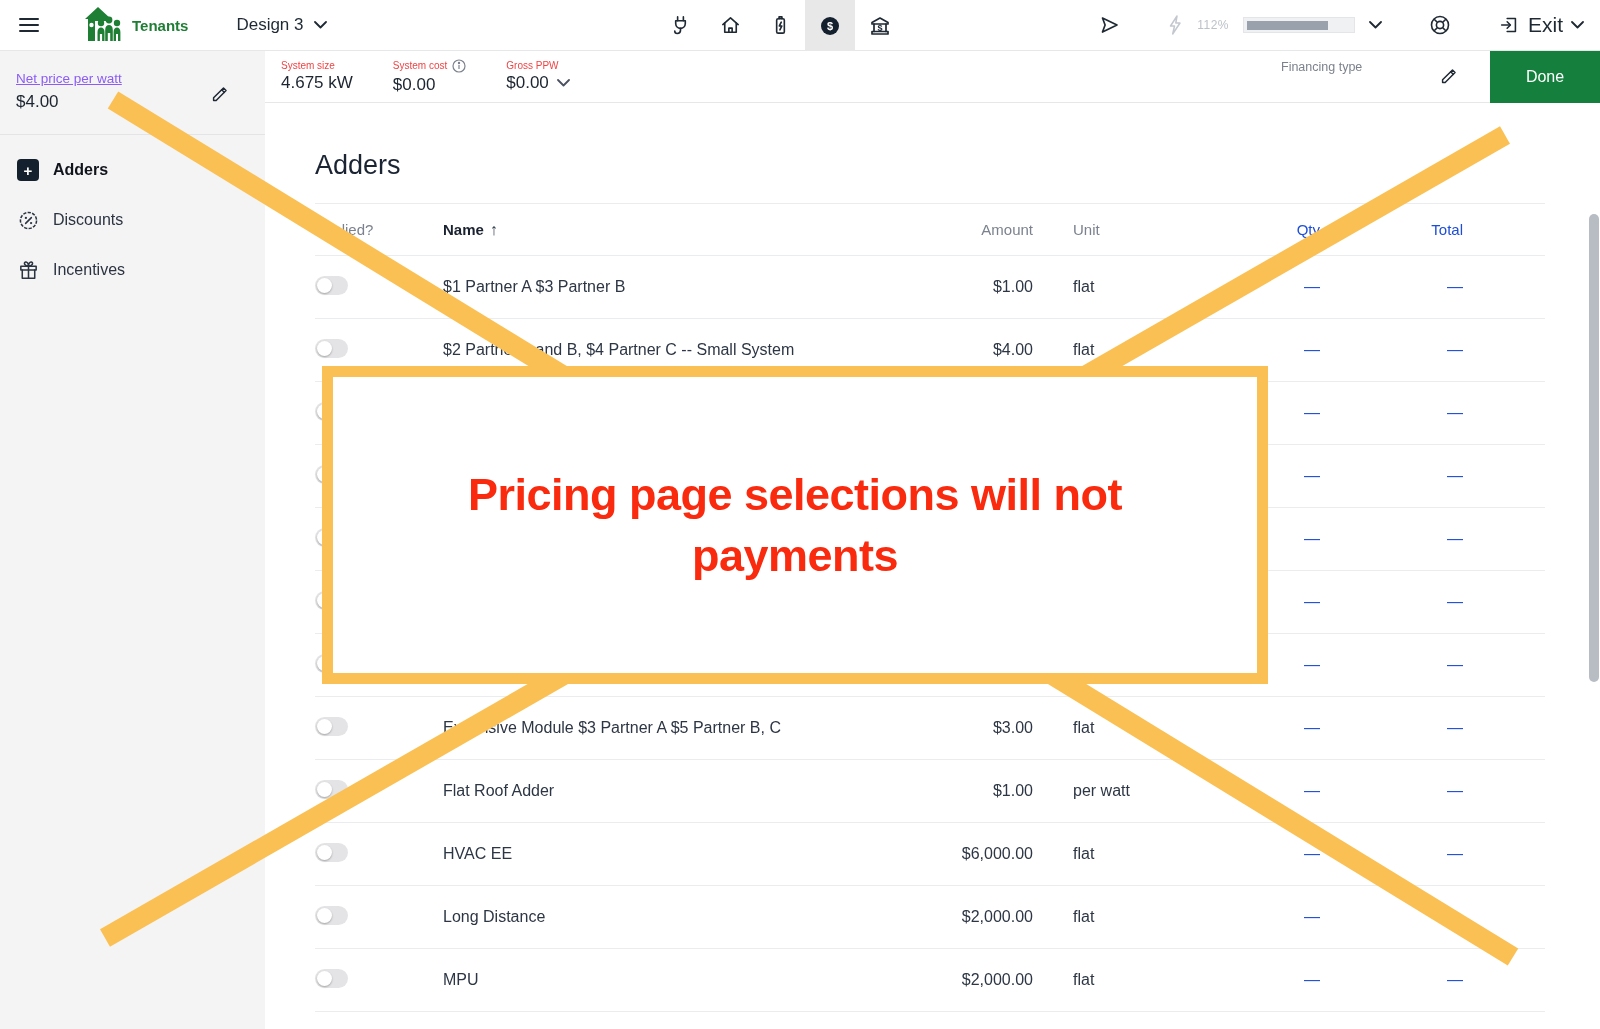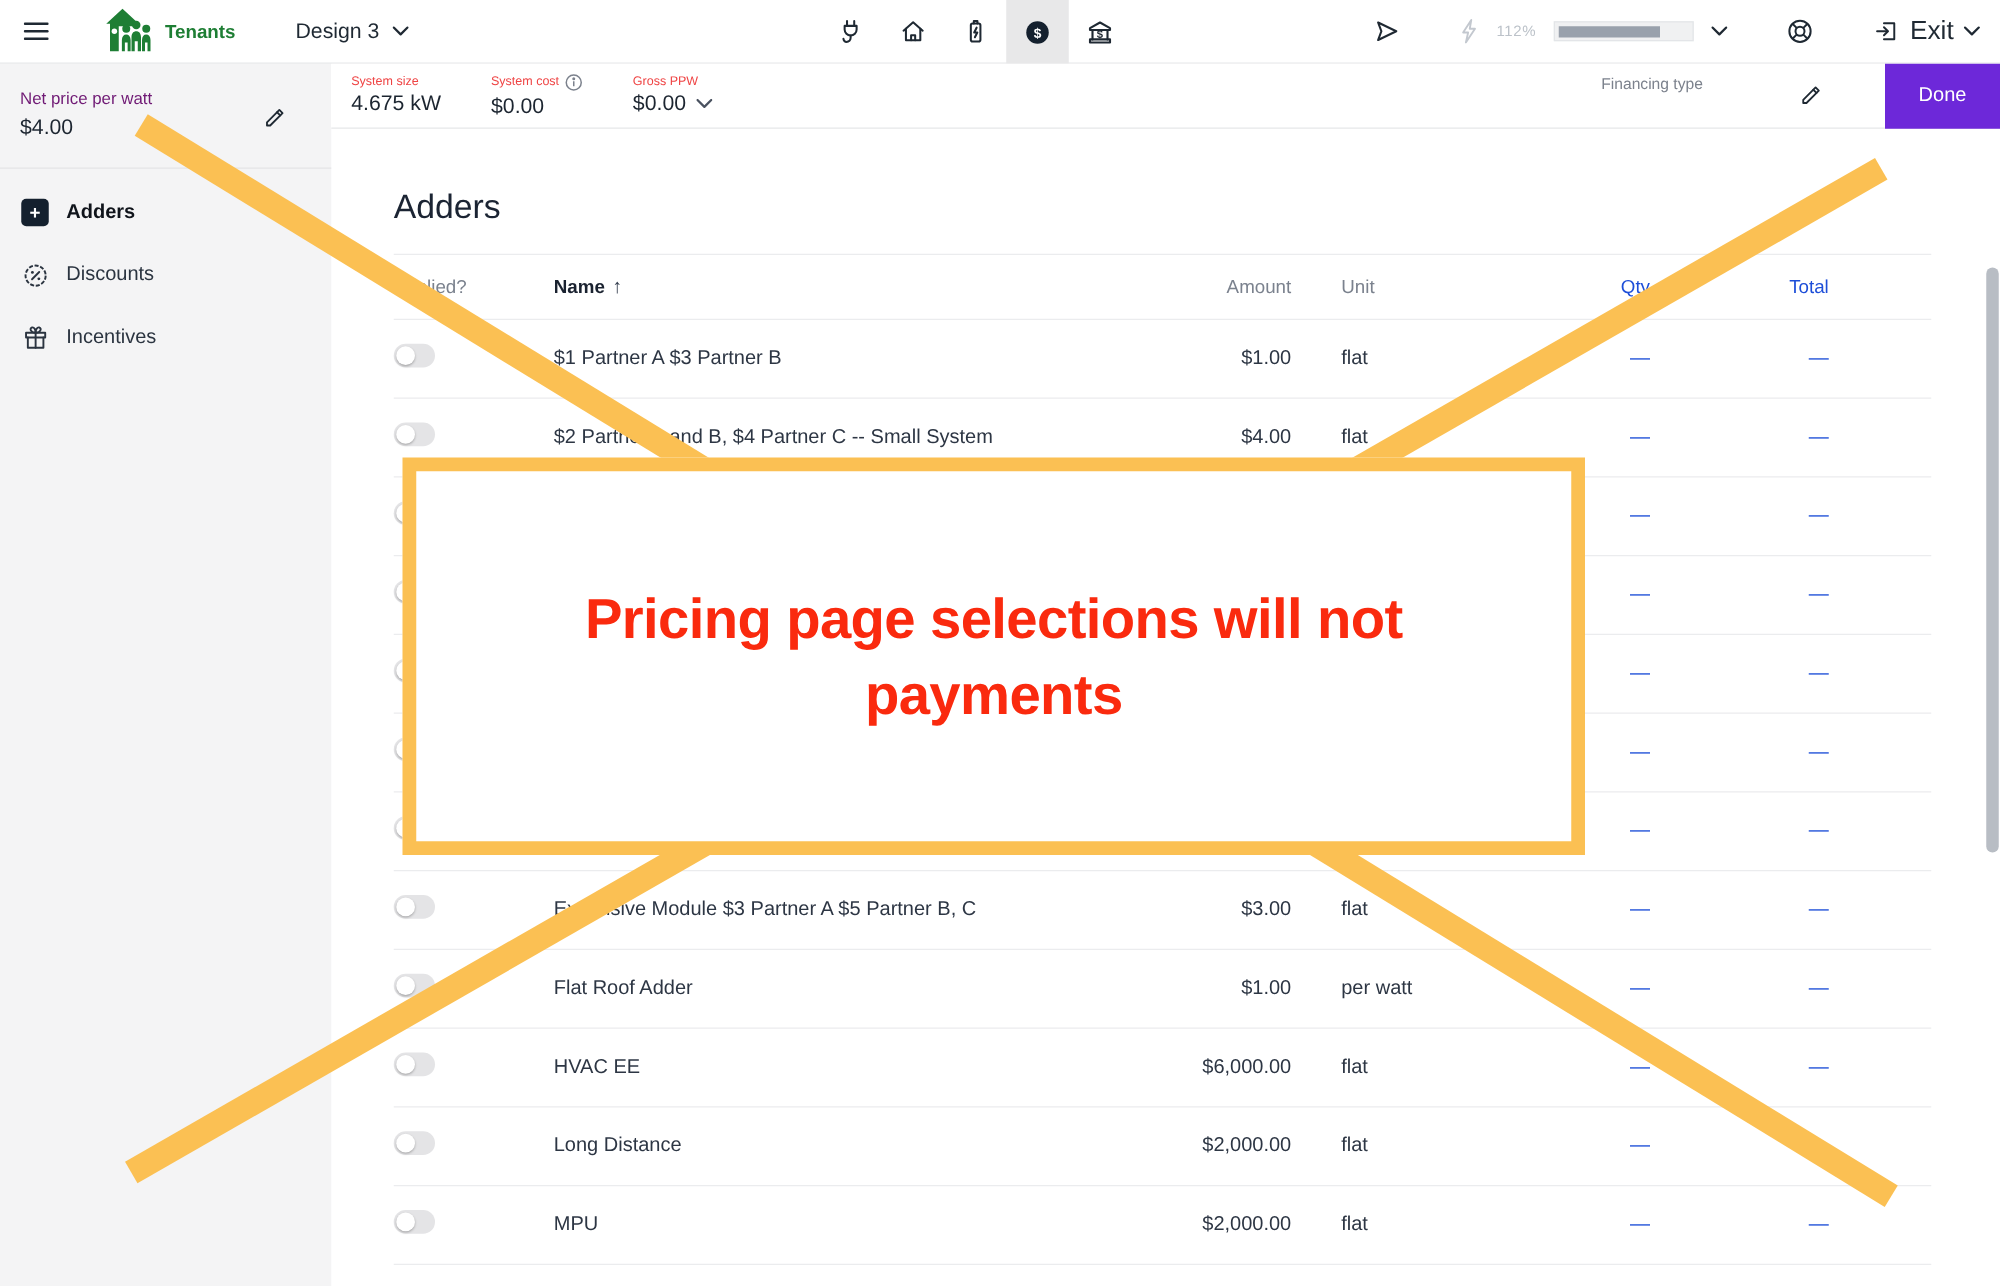--- a/index.html
+++ b/index.html
@@ -25,27 +25,27 @@
   .gap-lg { width:18px; }
 
   
   .subheader { position:absolute; top:51px; left:265px; width:1335px; height:52px; background:#fff;
                border-bottom:1px solid #e6e7e9; display:flex; align-items:center; z-index:10; }
   .metric { display:flex; flex-direction:column; justify-content:center; margin-left:16px; margin-right:24px; }
   .metric-label { font-size:10px; color:#ef4444; display:flex; align-items:center; gap:5px; }
   .metric-value { font-size:17px; color:#1c2530; margin-top:2px; display:flex; align-items:center; gap:8px; }
   .financing-label { position:absolute; left:1016px; top:9px; font-size:12.5px; color:#7c828d; }
   .sub-pencil { position:absolute; right:140px; top:14px; cursor:pointer; }
-  .done-btn { position:absolute; right:0; top:0; width:92px; height:52px; background:#6d28d9; color:#fff;
+  .done-btn { position:absolute; right:0; top:0; width:110px; height:52px; background:#15803d; color:#fff;
               font-size:16px; font-weight:500; border:none; cursor:pointer; font-family:inherit; }
 
   
   .sidebar { position:absolute; top:51px; left:0; width:265px; height:978px; background:#f4f4f5; z-index:5; }
   .net-price { position:relative; padding:20px 16px 0 16px; }
-  .net-price-label { font-size:13.5px; color:#701a75; }
+  .net-price-label { font-size:13.5px; color:#8b5cf6;text-decoration:underline; }
   .net-price-value { font-size:17px; color:#1c2530; margin-top:6px; }
   .net-pencil { position:absolute; right:34px; top:32px; cursor:pointer; }
   .side-divider { margin-top:22px; border-top:1px solid #e3e4e6; }
   .side-menu { margin-top:10px; }
   .side-item { display:flex; align-items:center; gap:13px; padding:13px 16px; font-size:16px; color:#2b3440; cursor:pointer; }
   .side-item.active { font-weight:700; color:#10141b; }
   .plus-square { width:22px; height:22px; background:#14202e; border-radius:4px; color:#fff; font-size:15px;
                  font-weight:700; display:flex; align-items:center; justify-content:center; line-height:1; }
   .side-icon { width:24px; height:24px; display:flex; align-items:center; justify-content:center; }
 

